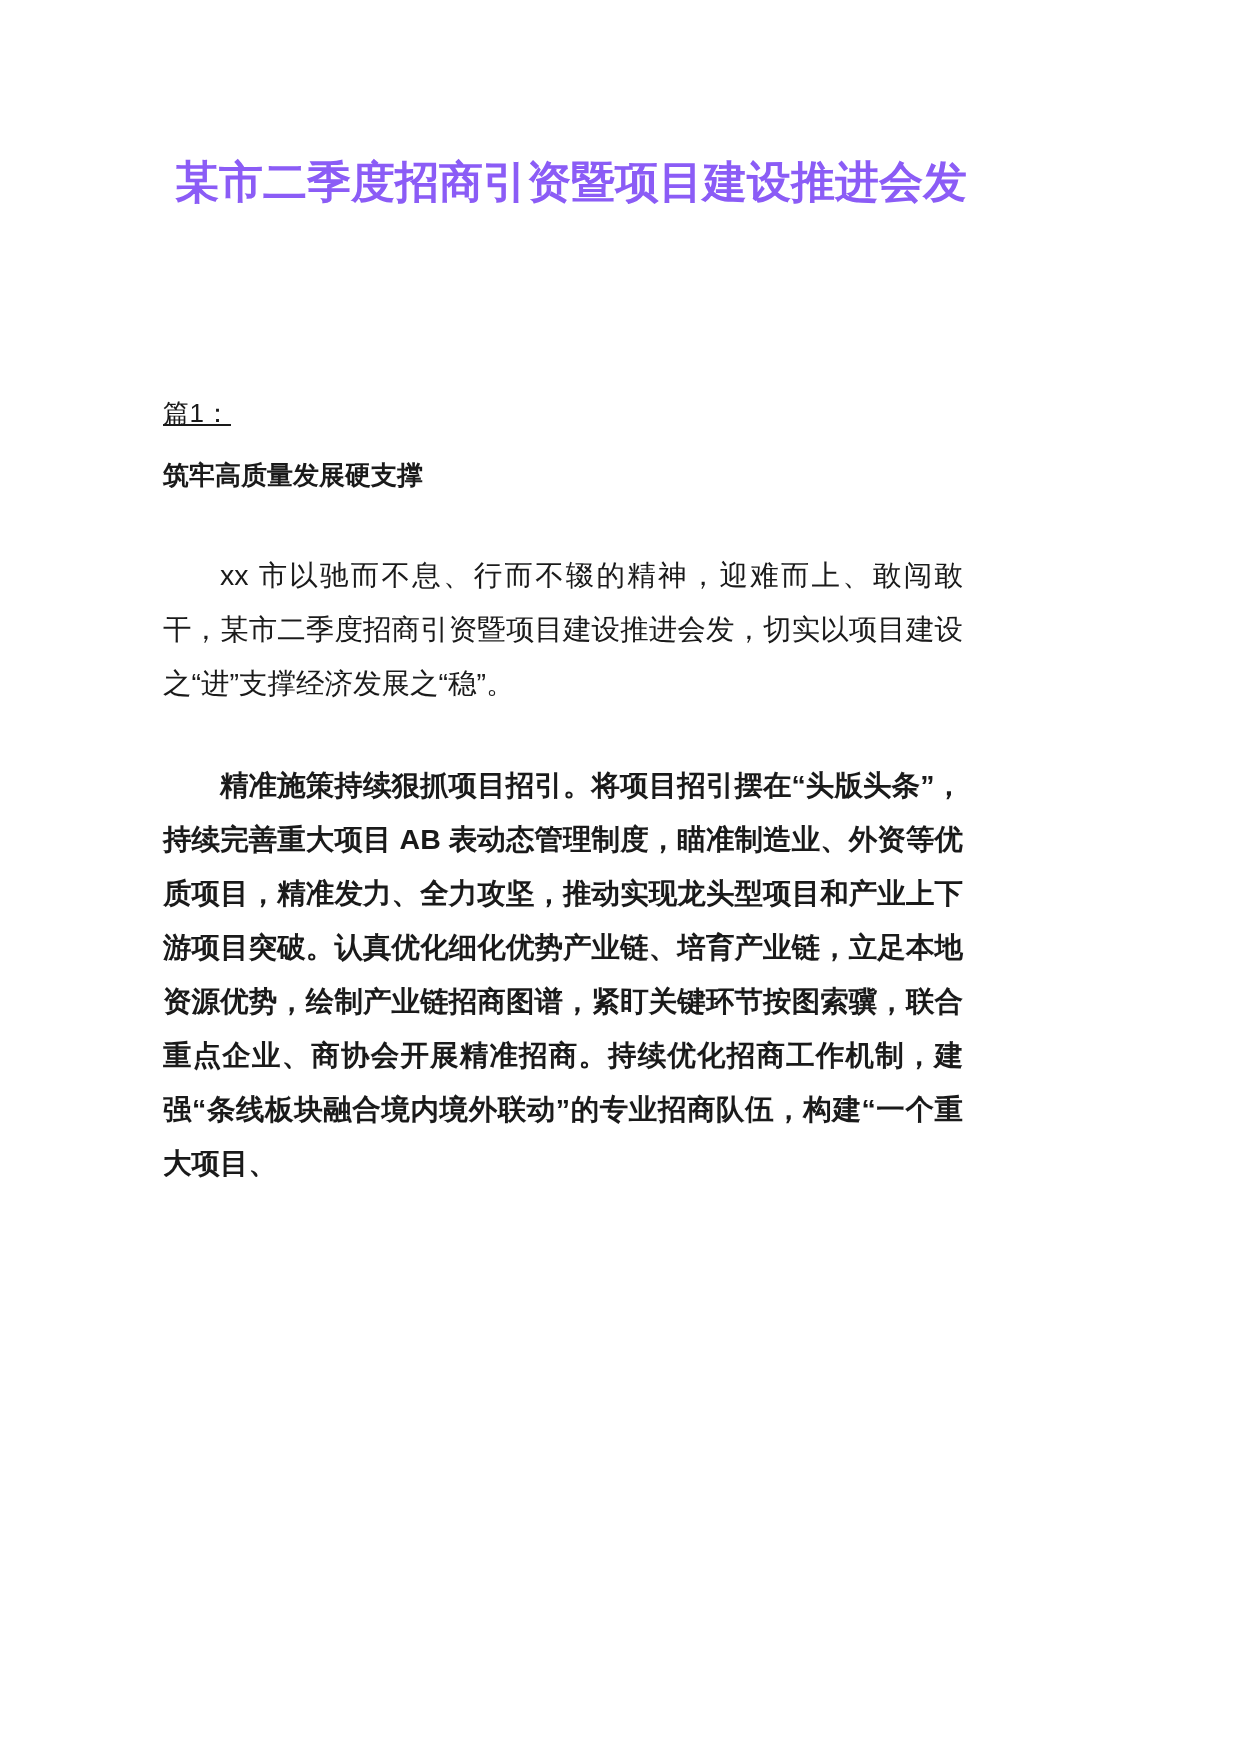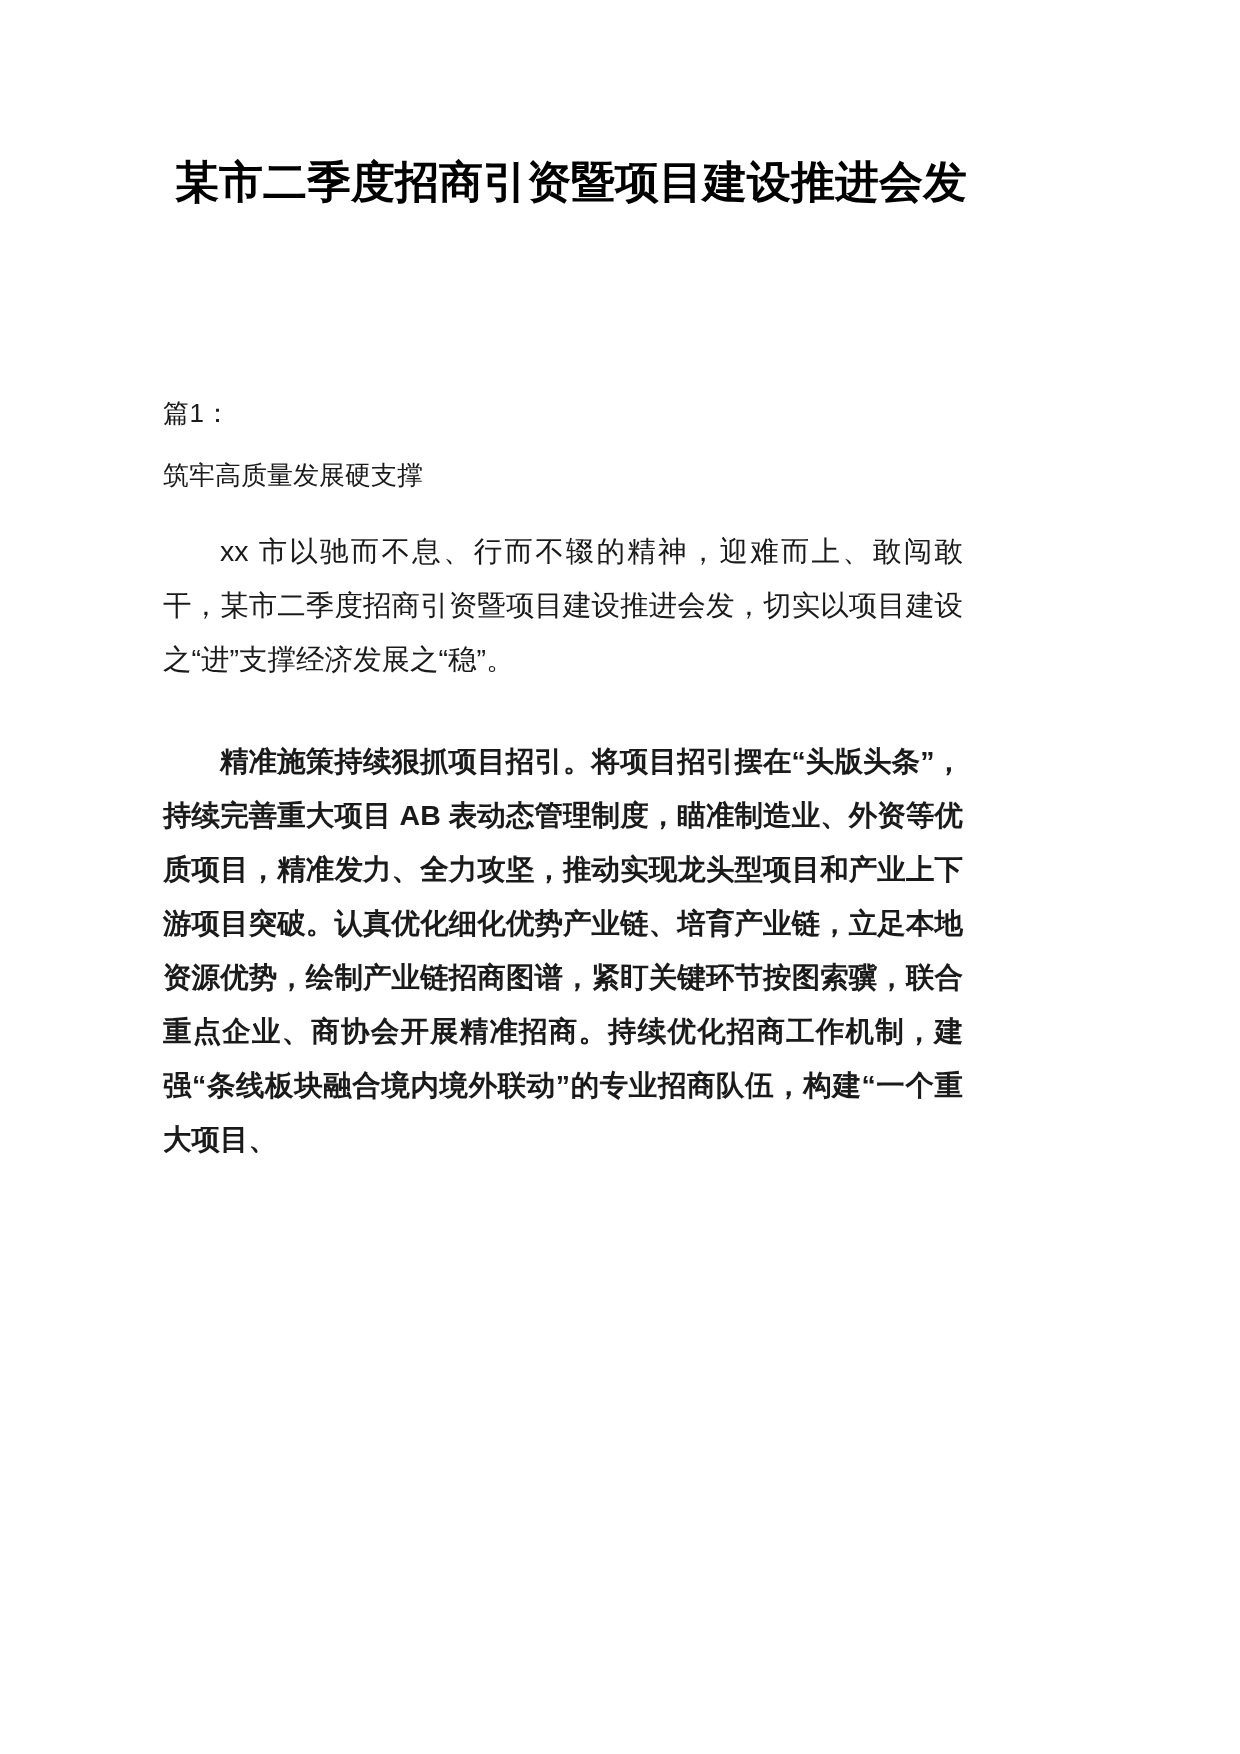--- a/index.html
+++ b/index.html
@@ -27,21 +27,21 @@
   }
 
   
   .doc-title {
     margin: 0;
     padding-top: 160px;
     font-size: 44px;
     font-weight: bold;
     line-height: 1.0;
     letter-spacing: 0px;
-    color: #000000;
+    color: #8b5cf6;
   }
   .title-line {
     display: block;
     white-space: nowrap;
   }
   .title-line-1 {
     text-align: left;
     margin-left: 12px;
     margin-bottom: 96px;
   }
@@ -53,26 +53,27 @@
   
   .body-block {
     margin-top: 196px;
   }
   .piece-label {
     font-size: 26px;
     line-height: 1.0;
     margin: 0 0 36px 0;
     font-weight: normal;
     letter-spacing: 0.5px;
+    text-decoration: underline;
   }
   .section-subtitle {
     font-size: 26px;
     line-height: 1.0;
-    margin: 0 0 36px 0;
-    font-weight: normal;
+    margin: 0 0 60px 0;
+    font-weight: bold;
   }
   .para {
     font-size: 28.5px;
     line-height: 54px;
     margin: 0 0 48px 0;
     text-align: justify;
     text-justify: inter-ideograph;
     text-indent: 2em;
     letter-spacing: 0px;
     word-break: break-all;

